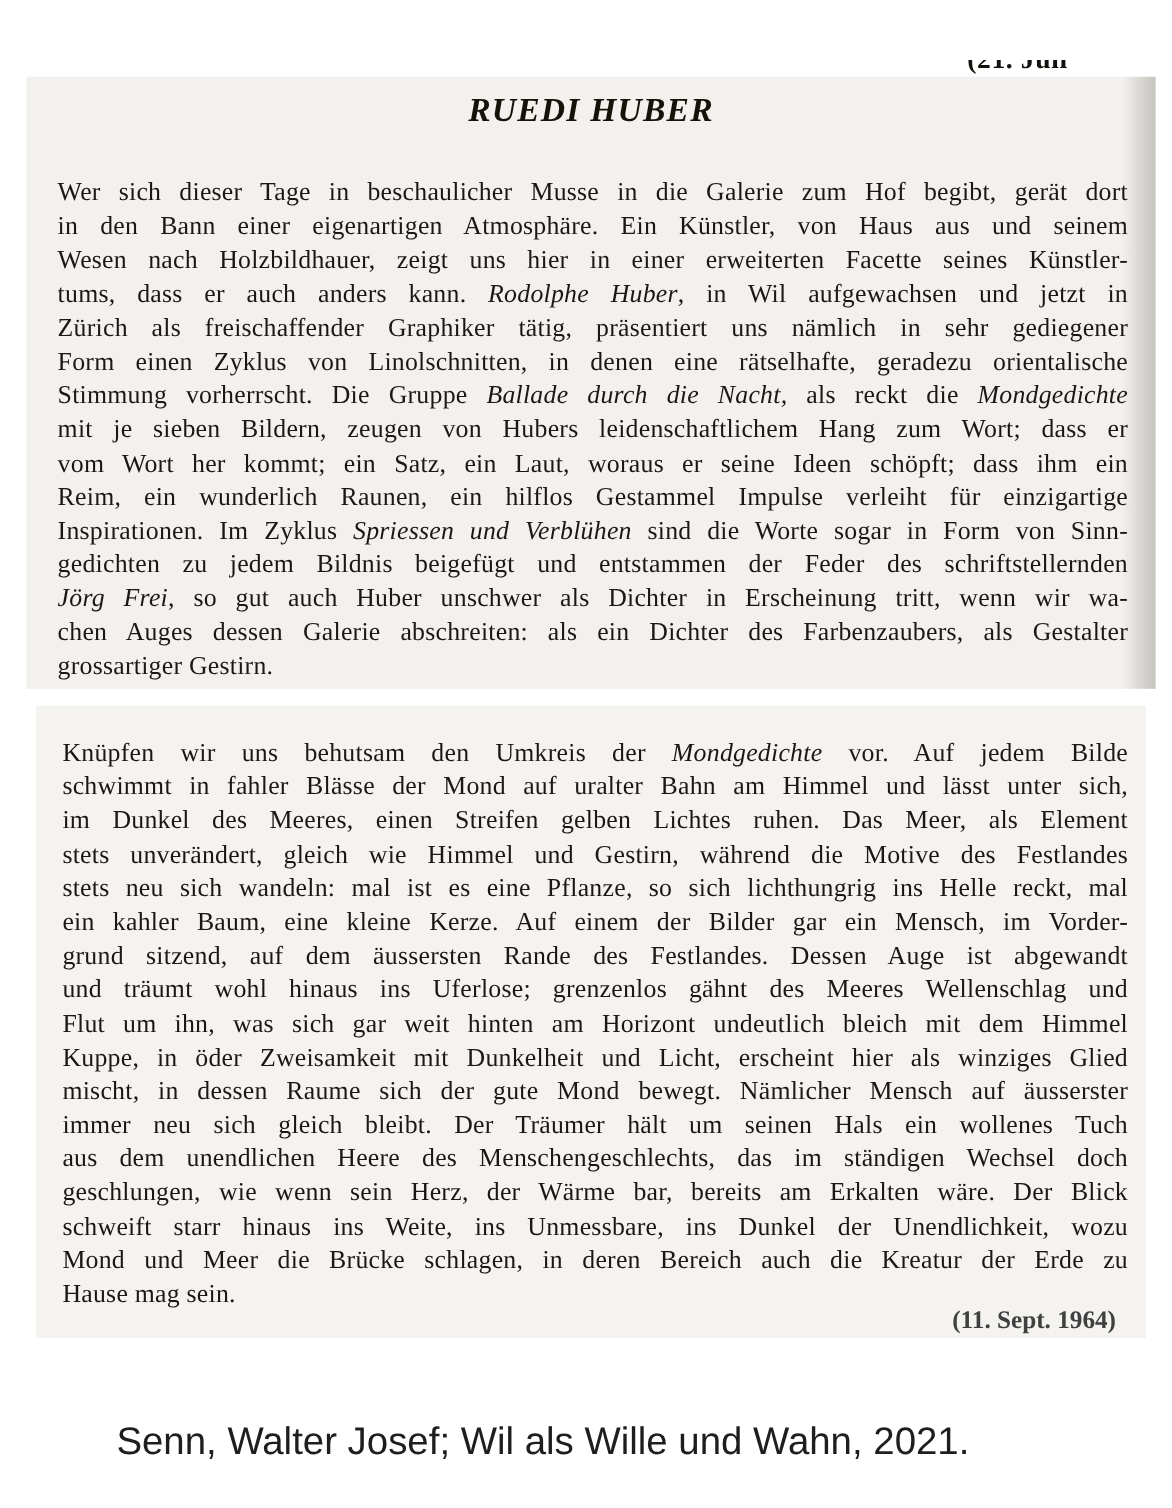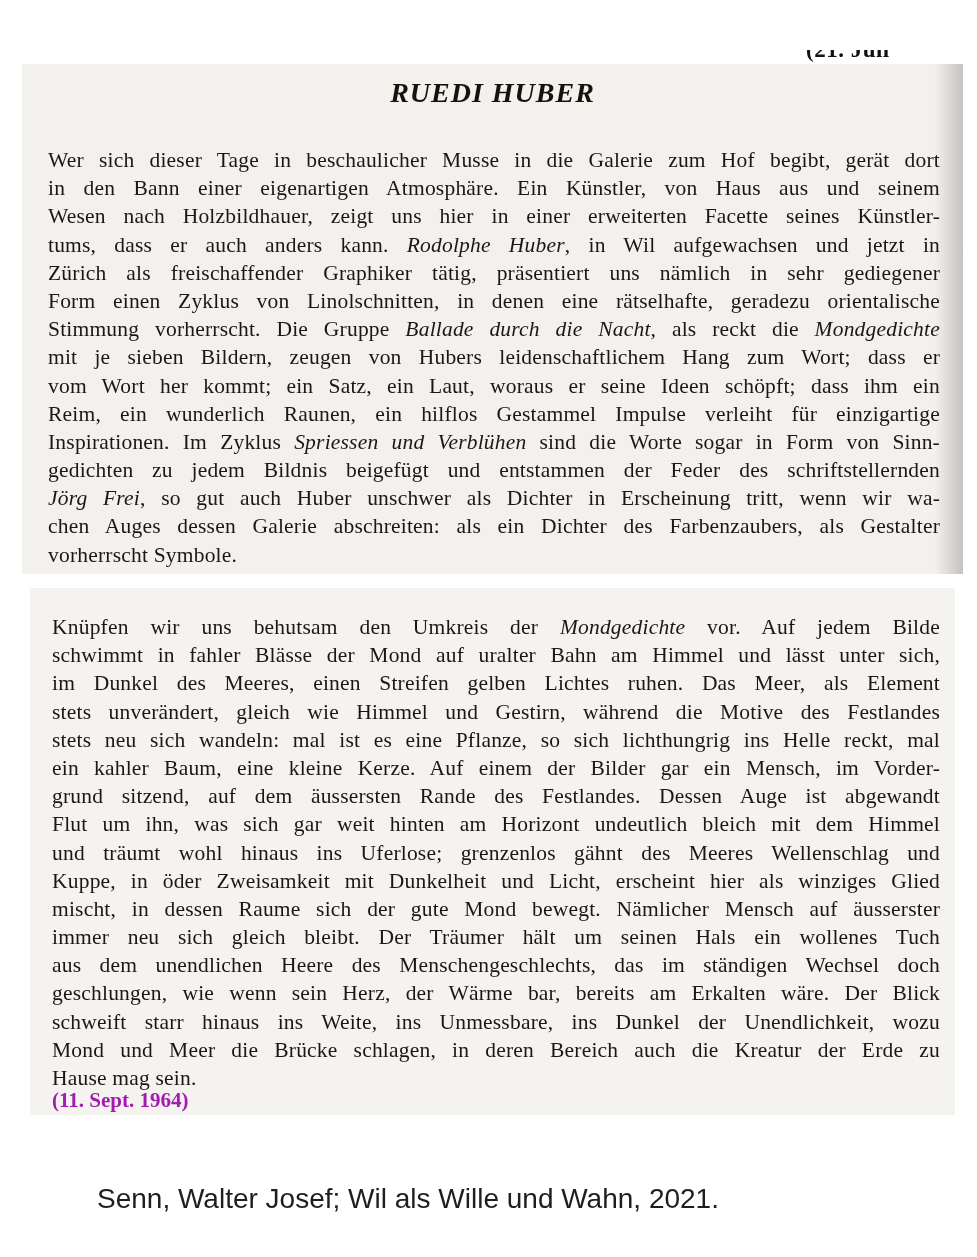--- a/index.html
+++ b/index.html
@@ -42,26 +42,27 @@
     height: 28.2px;
     color: #1c1712;
     text-align: justify;
     text-align-last: justify;
     letter-spacing: 0.2px;
   }
   .tline.left { text-align-last: left; }
   .it { font-style: italic; }
 
   .date2 {
+    text-align: right;
     font-size: 21px;
     font-weight: 700;
     line-height: 26px;
     margin-top: -5px;
     padding-right: 10px;
-    color: #a21caf;
+    color: #404040;
   }
 
   .clip-date {
     position: absolute;
     left: 806px; top: 50px;
     width: 132px; height: 14px;
     overflow: hidden;
   }
   .clip-date span {
     display: block;
@@ -70,21 +71,21 @@
     line-height: 26px;
     margin-top: -13px;
     letter-spacing: 0.5px;
     color: #14100c;
   }
 
   .citation {
     position: absolute;
     left: 97px; top: 1183px;
     font-family: "Liberation Sans", sans-serif;
-    font-size: 28px;
+    font-size: 32px;
     color: #1e1e1e;
   }
 </style>
 </head>
 <body>
 
 <div class="clip-date">
   <span>(21. Juli 1961)</span>
 </div>
 
@@ -98,36 +99,36 @@
       <div class="tline"><span>Zürich als freischaffender Graphiker tätig, präsentiert uns nämlich in sehr gediegener</span></div>
       <div class="tline"><span>Form einen Zyklus von Linolschnitten, in denen eine rätselhafte, geradezu orientalische</span></div>
       <div class="tline"><span>Stimmung vorherrscht.  Die Gruppe </span><span class="it">Ballade durch die Nacht,</span><span> als reckt die </span><span class="it">Mondgedichte</span></div>
       <div class="tline"><span>mit je sieben Bildern, zeugen von Hubers leidenschaftlichem Hang zum Wort;  dass er</span></div>
       <div class="tline"><span>vom Wort her kommt; ein Satz, ein Laut, woraus er seine Ideen schöpft; dass ihm ein</span></div>
       <div class="tline"><span>Reim,  ein wunderlich Raunen, ein hilflos Gestammel Impulse verleiht für einzigartige</span></div>
       <div class="tline"><span>Inspirationen. Im Zyklus </span><span class="it">Spriessen und Verblühen</span><span> sind die Worte sogar in Form von Sinn-</span></div>
       <div class="tline"><span>gedichten zu jedem Bildnis beigefügt und entstammen der Feder des schriftstellernden</span></div>
       <div class="tline"><span class="it">Jörg Frei</span><span>, so gut auch Huber unschwer als  Dichter in Erscheinung tritt, wenn wir wa-</span></div>
       <div class="tline"><span>chen Auges dessen Galerie abschreiten: als ein Dichter des Farbenzaubers, als Gestalter</span></div>
-      <div class="tline left"><span>vorherrscht Symbole.</span></div>
+      <div class="tline left"><span>grossartiger Gestirn.</span></div>
     </div>
 </div>
 
 <div id="block2" class="scan">
   <div class="body2">
     <div>
         <div class="tline"><span>Knüpfen wir uns behutsam den Umkreis der </span><span class="it">Mondgedichte</span><span> vor. Auf jedem Bilde</span></div>
         <div class="tline"><span>schwimmt in fahler Blässe der Mond auf uralter Bahn am Himmel und lässt unter sich,</span></div>
         <div class="tline"><span>im Dunkel des Meeres,  einen Streifen gelben Lichtes ruhen.  Das Meer, als Element</span></div>
         <div class="tline"><span>stets unverändert, gleich wie Himmel und Gestirn, während die Motive des Festlandes</span></div>
         <div class="tline"><span>stets neu sich wandeln:  mal ist es eine Pflanze, so sich lichthungrig ins Helle reckt, mal</span></div>
         <div class="tline"><span>ein kahler Baum, eine kleine Kerze. Auf einem der Bilder gar ein Mensch, im Vorder-</span></div>
         <div class="tline"><span>grund sitzend,  auf dem äussersten Rande des Festlandes. Dessen Auge ist abgewandt</span></div>
+        <div class="tline"><span>und träumt wohl hinaus ins Uferlose; grenzenlos gähnt des Meeres Wellenschlag und</span></div>
         <div class="tline"><span>Flut um ihn, was sich gar weit hinten am Horizont undeutlich bleich mit dem Himmel</span></div>
-        <div class="tline"><span>und träumt wohl hinaus ins Uferlose; grenzenlos gähnt des Meeres Wellenschlag und</span></div>
         <div class="tline"><span>Kuppe, in öder Zweisamkeit mit Dunkelheit und Licht, erscheint hier als winziges Glied</span></div>
         <div class="tline"><span>mischt,  in dessen Raume sich der gute Mond bewegt. Nämlicher Mensch auf äusserster</span></div>
         <div class="tline"><span>immer neu sich gleich bleibt. Der Träumer hält um seinen Hals ein wollenes Tuch</span></div>
         <div class="tline"><span>aus dem unendlichen Heere des Menschengeschlechts, das im ständigen Wechsel doch</span></div>
         <div class="tline"><span>geschlungen, wie wenn sein Herz, der Wärme bar, bereits am Erkalten wäre. Der Blick</span></div>
         <div class="tline"><span>schweift starr hinaus ins Weite, ins Unmessbare, ins Dunkel der Unendlichkeit, wozu</span></div>
         <div class="tline"><span>Mond und Meer die Brücke schlagen, in deren Bereich auch die Kreatur der Erde zu</span></div>
         <div class="tline left"><span>Hause mag sein.</span></div>
       </div>
     <div class="date2">(11. Sept. 1964)</div>

